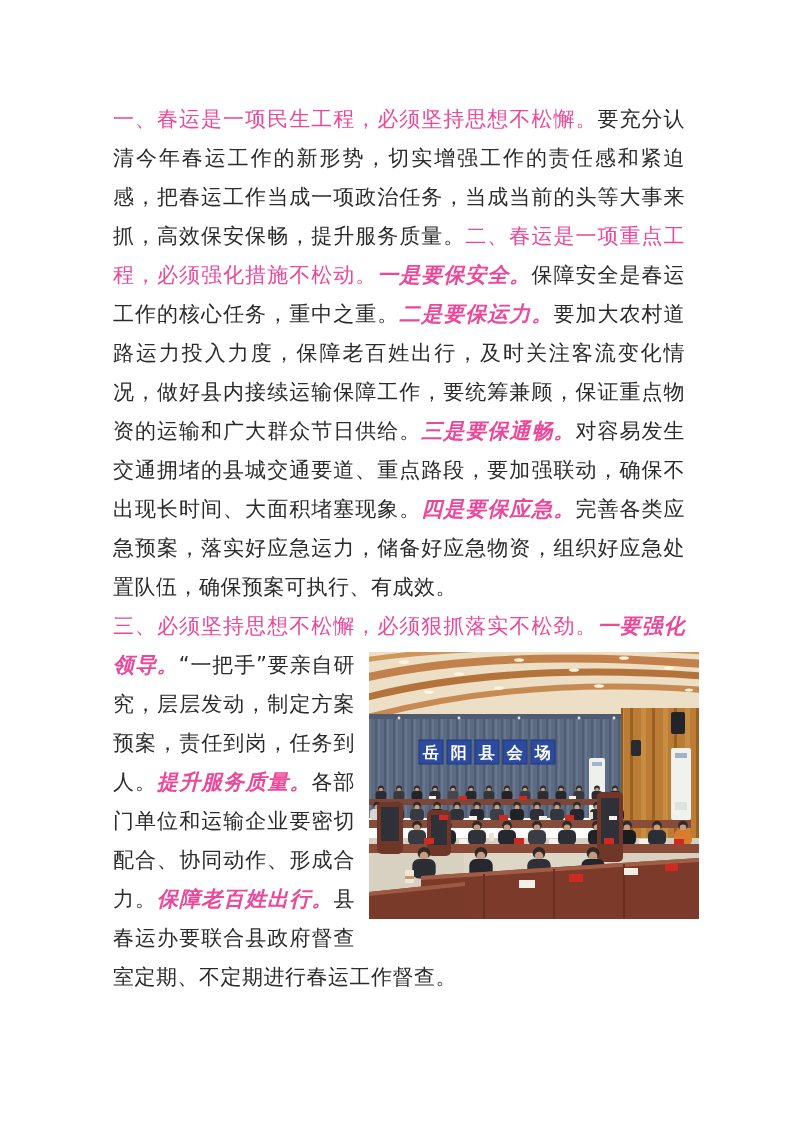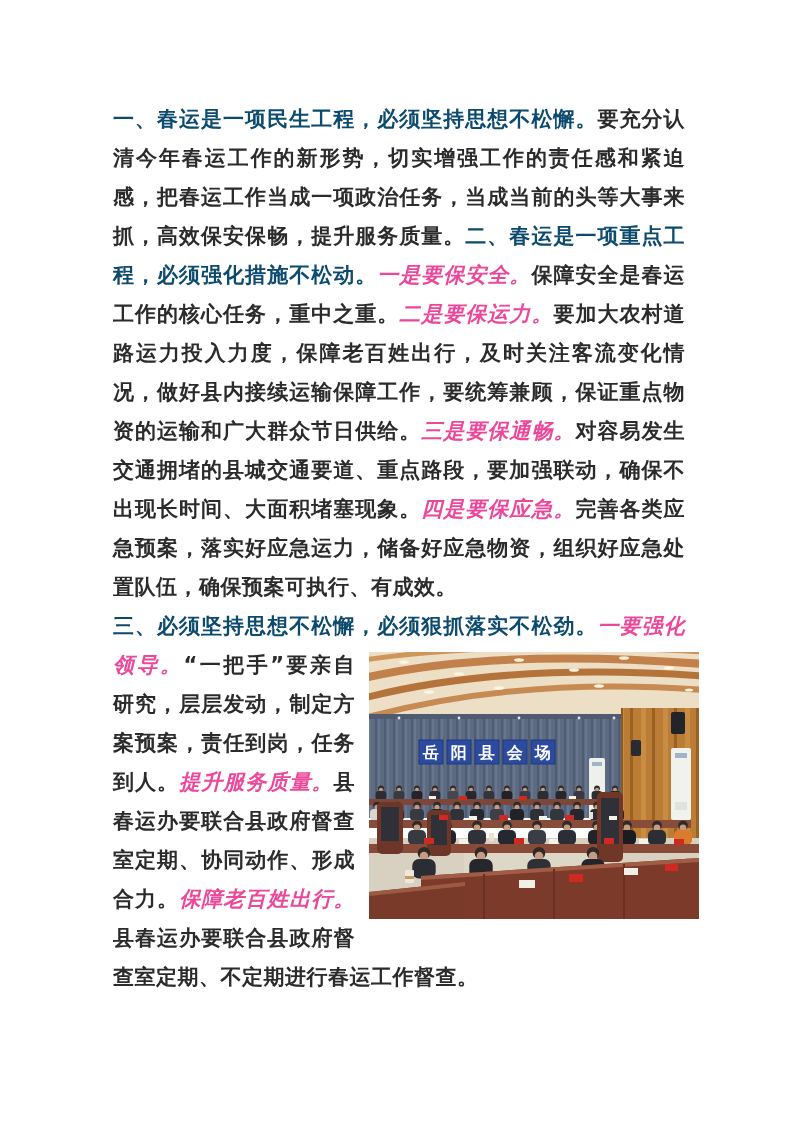--- a/index.html
+++ b/index.html
@@ -13,23 +13,23 @@
   }
   .doc{
     font-family:"DejaVu Sans","Liberation Sans",sans-serif;
     font-size:21px;
     line-height:39px;
     letter-spacing:0.5px;
     color:#2b2b2b;
     text-align:justify;
   }
   .doc p{margin:0;padding:0;}
-  .run-hei{font-weight:bold;color:#0c4a6e;}
+  .run-hei{font-weight:normal;color:#ec4899;}
   .run-kai{font-weight:bold;font-style:italic;color:#ec4899;}
-  .run-reg{font-weight:bold;margin-top:38px;}
+  .run-reg{font-weight:normal;margin-top:38px;}
   .photo-wrap{
     float:right;
     width:330px;height:267px;
     margin:6px -14px 10px 14px;
     display:block;
   }
   .photo-wrap svg{display:block;}
   .sign-char{
     font-family:"DejaVu Sans","Liberation Sans",sans-serif;
     font-weight:bold;
@@ -232,17 +232,17 @@
             <rect x="90" y="187" width="9" height="5" fill="#f5f2ea"></rect>
             <rect x="180" y="187" width="9" height="5" fill="#f5f2ea"></rect>
             <rect x="270" y="187" width="9" height="5" fill="#f5f2ea"></rect>
             <rect x="120" y="181" width="5" height="8" fill="#ece3d2"></rect>
             <rect x="150" y="228" width="16" height="8" fill="#f2efe6"></rect>
             <rect x="200" y="222" width="14" height="8" fill="#cf2a22"></rect>
             <rect x="255" y="216" width="14" height="7" fill="#f2efe6"></rect>
             <rect x="296" y="212" width="13" height="7" fill="#cf2a22"></rect>
           </g>
         </svg>
-      </span><span class="run-reg">“一把手”要亲自研究，层层发动，制定方案预案，责任到岗，任务到人。</span><span class="run-kai">提升服务质量。</span><span class="run-reg">县春运办要联合县政府督查室定期、协同动作、形成合力。</span><span class="run-kai">保障老百姓出行。</span><span class="run-reg">县春运办要联合县政府督查室定期、不定期进行春运工作督查。</span>
+      </span><span class="run-reg">“一把手”要亲自研究，层层发动，制定方案预案，责任到岗，任务到人。</span><span class="run-kai">提升服务质量。</span><span class="run-reg">各部门单位和运输企业要密切配合、协同动作、形成合力。</span><span class="run-kai">保障老百姓出行。</span><span class="run-reg">县春运办要联合县政府督查室定期、不定期进行春运工作督查。</span>
     </p>
 
   </div>
 </div>
 
 </body></html>

